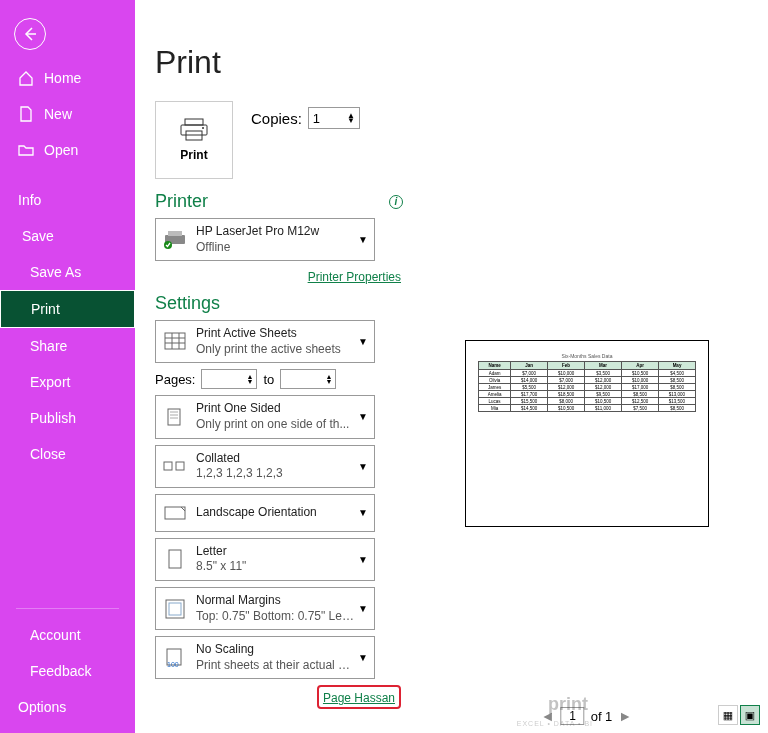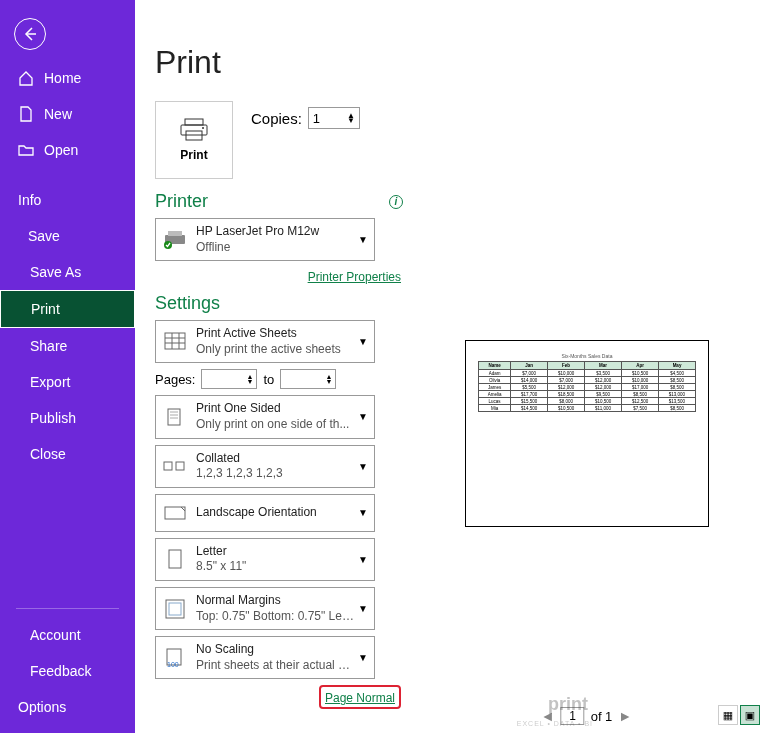--- a/index.html
+++ b/index.html
@@ -1,18 +1,18 @@
 <!DOCTYPE html>
 <html><head>
   <meta charset="utf-8">
   <style>
     * { margin: 0; padding: 0; box-sizing: border-box; font-family: "Segoe UI", sans-serif; }
     body { width: 768px; height: 733px; overflow: hidden; display: flex; position: relative; background: #f8f8f8; }
 
-    .sidebar { width: 135px; background: #6d28d9; color: #fff; display: flex; flex-direction: column; padding-top: 12px; font-size: 14px; }
+    .sidebar { width: 135px; background: #d946ef; color: #fff; display: flex; flex-direction: column; padding-top: 12px; font-size: 14px; }
     .back-btn { width: 32px; height: 32px; border: 1px solid #fff; border-radius: 50%; margin: 6px 0 10px 14px; display: flex; align-items: center; justify-content: center; cursor: pointer; }
     .nav-item { padding: 10px 18px; display: flex; align-items: center; gap: 10px; cursor: pointer; }
     .nav-item.selected { background: #085233; border: 1px solid #fff; }
     .nav-icon { width: 16px; height: 16px; display: flex; align-items: center; justify-content: center; }
     .nav-divider { border-top: 1px solid rgba(255,255,255,0.3); margin: 8px 16px; }
 
     .main { flex: 1; display: flex; position: relative; background: #fff; }
     .settings-col { width: 270px; padding: 8px 0 0 20px; }
     .page-title { font-size: 32px; color: #222; margin: 8px 0 20px 0; font-weight: 400; }
 
@@ -99,21 +99,21 @@
           <svg width="16" height="14" viewBox="0 0 16 14">
             <path d="M1 3 H6 L8 5 H15 V12 H1 Z" fill="none" stroke="#fff" stroke-width="1.3"></path>
           </svg>
         </span>
         <span>Open</span>
       </div>
     </div>
   <div style="height:14px"></div>
   <div id="nav-file">
       <div class="nav-item" style="">Info</div>
-      <div class="nav-item" style="padding-left: 28px;">Save</div>
+      <div class="nav-item" style="padding-left: 22px;">Save</div>
       <div class="nav-item" style="padding-left: 30px;">Save As</div>
       <div class="nav-item selected" style="padding-left: 30px;">Print</div>
       <div class="nav-item" style="padding-left: 30px;">Share</div>
       <div class="nav-item" style="padding-left: 30px;">Export</div>
       <div class="nav-item" style="padding-left: 30px;">Publish</div>
       <div class="nav-item" style="padding-left: 30px;">Close</div>
     </div>
   <div style="flex:1"></div>
   <div class="nav-divider"></div>
   <div id="nav-bottom">
@@ -295,21 +295,21 @@
         </div>
       <div class="dd-text">
           <span class="line1">No Scaling</span>
           <span class="line2">Print sheets at their actual size</span>
         </div>
       <span class="chevron">▼</span>
     </div>
 
     <div class="link-row">
       <span class="highlight-box">
-        <a>Page Normal</a>
+        <a>Page Hassan</a>
       </span>
     </div>
   </div>
 
   <div class="preview-col">
     <div class="preview-page">
       <div class="mini-title">Six-Months Sales Data</div>
       <table class="mini-table" id="mini-table">
           <tbody>
             <tr>

